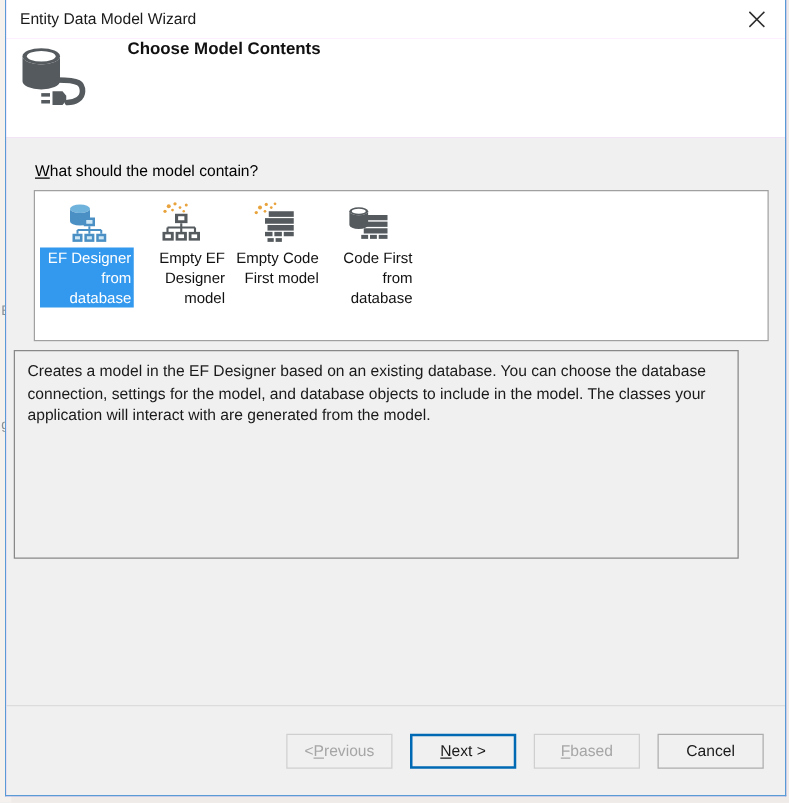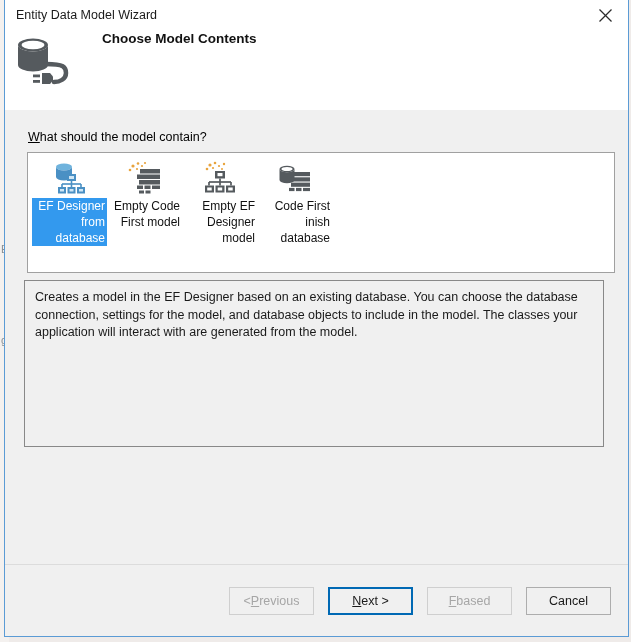--- a/index.html
+++ b/index.html
@@ -166,21 +166,21 @@
     word-wrap: break-word;
   }
   .model-item.selected .model-item-label {
     background: #3399ee;
     color: #ffffff;
   }
 
   
   .description-box {
     position: absolute;
-    left: 19px;
+    left: 6px;
     top: 170px;
     width: 580px;
     height: 167px;
     background: #f0f0f0;
     border: 1px solid #888888;
     box-sizing: border-box;
     padding: 8px 10px;
   }
   .description-text {
     font-size: 12.5px;
@@ -295,20 +295,52 @@
 
             <rect x="7" y="26" width="8" height="6.5" fill="#4a90c4"></rect>
             <rect x="9" y="28" width="4" height="2.5" fill="#cfe6f5"></rect>
             <rect x="16.5" y="26" width="8" height="6.5" fill="#4a90c4"></rect>
             <rect x="18.5" y="28" width="4" height="2.5" fill="#cfe6f5"></rect>
             <rect x="26" y="26" width="8" height="6.5" fill="#4a90c4"></rect>
             <rect x="28" y="28" width="4" height="2.5" fill="#cfe6f5"></rect>
           </svg>
         </div>
         <div class="model-item-label">EF Designer from database</div>
+      </div>
+
+      <div class="model-item">
+        <div class="model-item-icon">
+          <svg width="38" height="36" viewBox="0 0 38 36">
+
+            <circle cx="9" cy="4" r="1.6" fill="#e8a33d"></circle>
+            <circle cx="14" cy="2" r="1.3" fill="#e8a33d"></circle>
+            <circle cx="6" cy="8" r="1.3" fill="#e8a33d"></circle>
+            <circle cx="12" cy="7" r="1.1" fill="#e8a33d"></circle>
+            <circle cx="18" cy="5" r="1.1" fill="#e8a33d"></circle>
+            <circle cx="23" cy="3" r="1.2" fill="#e8a33d"></circle>
+            <circle cx="21" cy="8" r="1" fill="#e8a33d"></circle>
+
+            <rect x="14" y="10" width="10" height="7.5" fill="#555a5e"></rect>
+            <rect x="16.5" y="12" width="5" height="3.2" fill="#ffffff"></rect>
+
+            <line x1="19" y1="17.5" x2="19" y2="21" stroke="#555a5e" stroke-width="1.7"></line>
+            <line x1="8" y1="21" x2="30" y2="21" stroke="#555a5e" stroke-width="1.7"></line>
+            <line x1="8" y1="21" x2="8" y2="24.5" stroke="#555a5e" stroke-width="1.7"></line>
+            <line x1="19" y1="21" x2="19" y2="24.5" stroke="#555a5e" stroke-width="1.7"></line>
+            <line x1="30" y1="21" x2="30" y2="24.5" stroke="#555a5e" stroke-width="1.7"></line>
+
+            <rect x="4" y="24.5" width="9" height="7" fill="#555a5e"></rect>
+            <rect x="6.2" y="26.5" width="4.5" height="3" fill="#ffffff"></rect>
+            <rect x="14.5" y="24.5" width="9" height="7" fill="#555a5e"></rect>
+            <rect x="16.7" y="26.5" width="4.5" height="3" fill="#ffffff"></rect>
+            <rect x="25" y="24.5" width="9" height="7" fill="#555a5e"></rect>
+            <rect x="27.2" y="26.5" width="4.5" height="3" fill="#ffffff"></rect>
+          </svg>
+        </div>
+        <div class="model-item-label">Empty EF Designer model</div>
       </div>
 
       <div class="model-item">
         <div class="model-item-icon">
           <svg width="38" height="36" viewBox="0 0 38 36">
 
             <circle cx="7" cy="5" r="1.6" fill="#e8a33d"></circle>
             <circle cx="12" cy="2.5" r="1.3" fill="#e8a33d"></circle>
             <circle cx="4" cy="9" r="1.3" fill="#e8a33d"></circle>
             <circle cx="11" cy="8" r="1.1" fill="#e8a33d"></circle>
@@ -325,65 +357,33 @@
             <rect x="19.5" y="29.5" width="5" height="3" fill="#555a5e"></rect>
           </svg>
         </div>
         <div class="model-item-label">Empty Code First model</div>
       </div>
 
       <div class="model-item">
         <div class="model-item-icon">
           <svg width="38" height="36" viewBox="0 0 38 36">
 
-            <circle cx="9" cy="4" r="1.6" fill="#e8a33d"></circle>
-            <circle cx="14" cy="2" r="1.3" fill="#e8a33d"></circle>
-            <circle cx="6" cy="8" r="1.3" fill="#e8a33d"></circle>
-            <circle cx="12" cy="7" r="1.1" fill="#e8a33d"></circle>
-            <circle cx="18" cy="5" r="1.1" fill="#e8a33d"></circle>
-            <circle cx="23" cy="3" r="1.2" fill="#e8a33d"></circle>
-            <circle cx="21" cy="8" r="1" fill="#e8a33d"></circle>
-
-            <rect x="14" y="10" width="10" height="7.5" fill="#555a5e"></rect>
-            <rect x="16.5" y="12" width="5" height="3.2" fill="#ffffff"></rect>
-
-            <line x1="19" y1="17.5" x2="19" y2="21" stroke="#555a5e" stroke-width="1.7"></line>
-            <line x1="8" y1="21" x2="30" y2="21" stroke="#555a5e" stroke-width="1.7"></line>
-            <line x1="8" y1="21" x2="8" y2="24.5" stroke="#555a5e" stroke-width="1.7"></line>
-            <line x1="19" y1="21" x2="19" y2="24.5" stroke="#555a5e" stroke-width="1.7"></line>
-            <line x1="30" y1="21" x2="30" y2="24.5" stroke="#555a5e" stroke-width="1.7"></line>
-
-            <rect x="4" y="24.5" width="9" height="7" fill="#555a5e"></rect>
-            <rect x="6.2" y="26.5" width="4.5" height="3" fill="#ffffff"></rect>
-            <rect x="14.5" y="24.5" width="9" height="7" fill="#555a5e"></rect>
-            <rect x="16.7" y="26.5" width="4.5" height="3" fill="#ffffff"></rect>
-            <rect x="25" y="24.5" width="9" height="7" fill="#555a5e"></rect>
-            <rect x="27.2" y="26.5" width="4.5" height="3" fill="#ffffff"></rect>
-          </svg>
-        </div>
-        <div class="model-item-label">Empty EF Designer model</div>
-      </div>
-
-      <div class="model-item">
-        <div class="model-item-icon">
-          <svg width="38" height="36" viewBox="0 0 38 36">
-
             <ellipse cx="11" cy="8" rx="7.5" ry="3.2" fill="#555a5e"></ellipse>
             <ellipse cx="11" cy="8" rx="5.6" ry="2" fill="#ffffff"></ellipse>
             <path d="M3.5 8 L3.5 19 A7.5 3.2 0 0 0 18.5 19 L18.5 8 A7.5 3.2 0 0 1 3.5 8 Z" fill="#555a5e"></path>
 
             <rect x="16" y="11" width="18" height="4.2" fill="#555a5e"></rect>
             <rect x="13" y="16.3" width="21" height="4.2" fill="#555a5e"></rect>
             <rect x="15" y="21.6" width="19" height="4.2" fill="#555a5e"></rect>
             <rect x="13" y="26.9" width="5.5" height="3.2" fill="#555a5e"></rect>
             <rect x="20" y="26.9" width="5.5" height="3.2" fill="#555a5e"></rect>
             <rect x="27" y="26.9" width="7" height="3.2" fill="#555a5e"></rect>
           </svg>
         </div>
-        <div class="model-item-label">Code First inish database</div>
+        <div class="model-item-label">Code First from database</div>
       </div>
 
     </div>
 
     <div class="description-box">
       <p class="description-text">Creates a model in the EF Designer based on an existing database. You can choose the database connection, settings for the model, and database objects to include in the model. The classes your application will interact with are generated from the model.</p>
     </div>
 
   </div>
 

